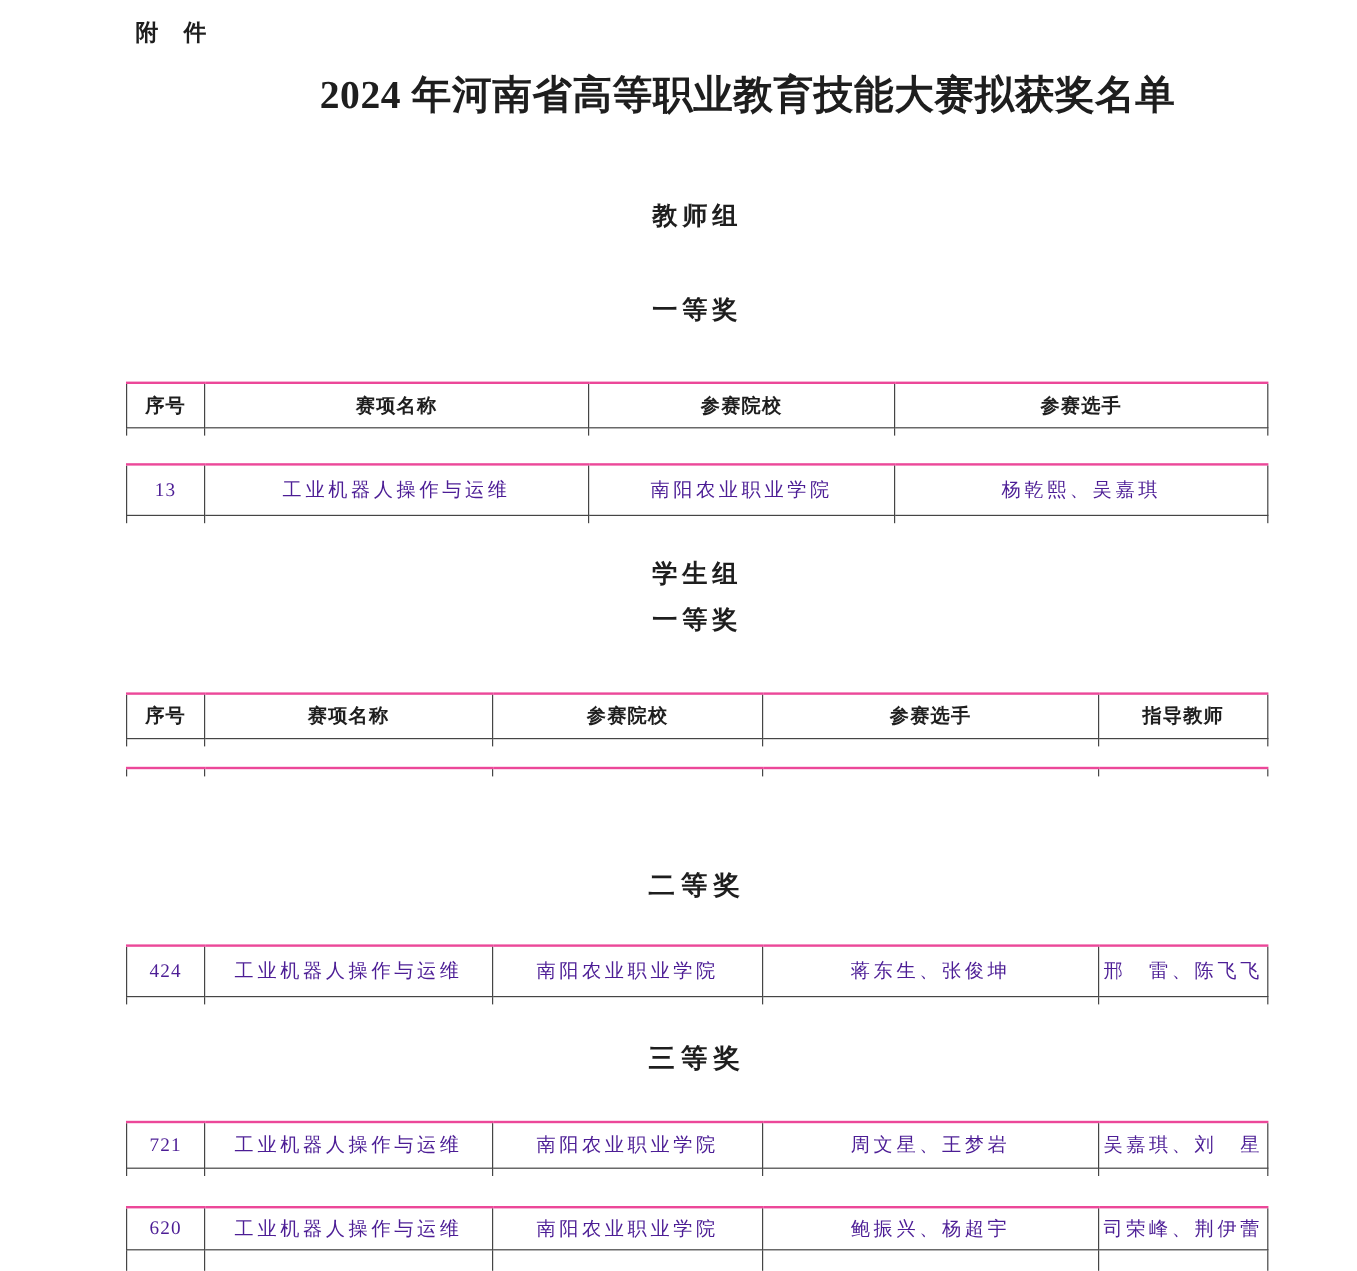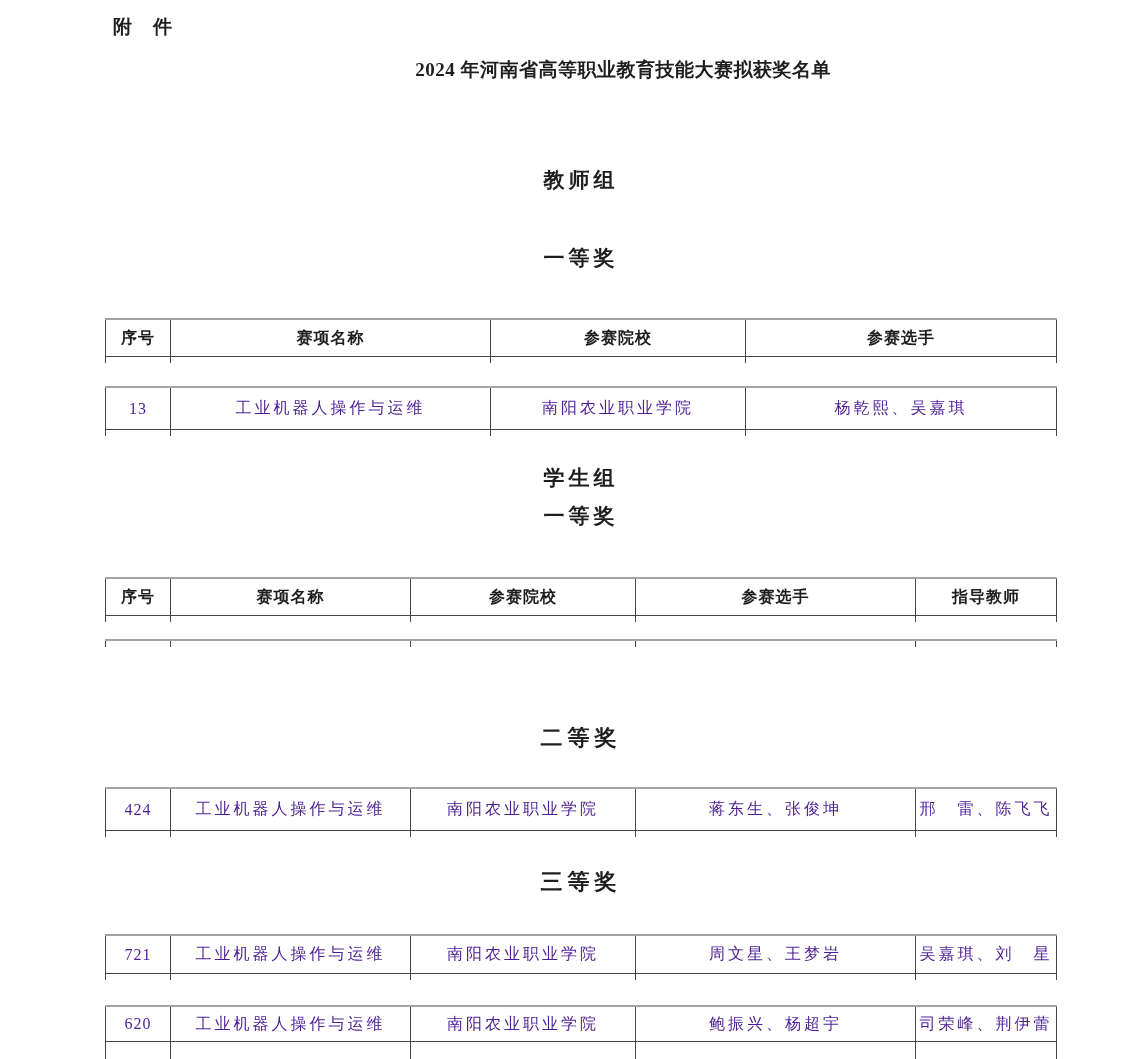--- a/index.html
+++ b/index.html
@@ -9,21 +9,21 @@
     font-family:"Liberation Serif","DejaVu Serif",serif;
   }
   .attachment{
     position:absolute;left:113px;top:14px;
     font-family:"Liberation Sans","DejaVu Sans",sans-serif;
     font-weight:700;font-size:19px;letter-spacing:1px;
   }
   .doc-title{
     position:absolute;left:115px;right:0;top:57px;text-align:center;
     font-family:"Liberation Serif","DejaVu Serif",serif;
-    font-weight:700;font-size:19px;letter-spacing:0.5px;white-space:nowrap;
+    font-weight:700;font-size:33px;letter-spacing:0.5px;white-space:nowrap;
   }
   .heading{
     position:absolute;left:105px;width:952px;text-align:center;
     font-family:"Liberation Sans","DejaVu Sans",sans-serif;
     font-weight:700;white-space:nowrap;
   }
   .h-group-teacher{top:166px;font-size:21px;letter-spacing:4px;text-align:center;}
   .h-prize-teacher-first{top:244px;font-size:21px;letter-spacing:4px;}
   .h-group-student{top:464px;font-size:21px;letter-spacing:4px;}
   .h-prize-student-first{top:502px;font-size:21px;letter-spacing:4px;}
@@ -33,21 +33,21 @@
   table.frag{
     position:absolute;left:105px;width:952px;
     border-collapse:collapse;table-layout:fixed;
   }
   table.frag td,table.frag th{
     border:1px solid #454545;
     text-align:center;vertical-align:middle;
     padding:0 2px;overflow:hidden;white-space:nowrap;
   }
   table.frag tr:first-child td,table.frag tr:first-child th{
-    border-top:2px solid #a3a3a3;
+    border-top:2px solid #ec4899;
   }
   th.hcell{
     font-family:"Liberation Sans","DejaVu Sans",sans-serif;
     font-weight:700;font-size:16px;letter-spacing:1px;height:36px;
   }
   td.dcell{
     font-family:"Liberation Serif","DejaVu Serif",serif;
     font-size:16px;letter-spacing:3px;height:40px;color:#4c1d95;
   }
   td.num{letter-spacing:1px;}

